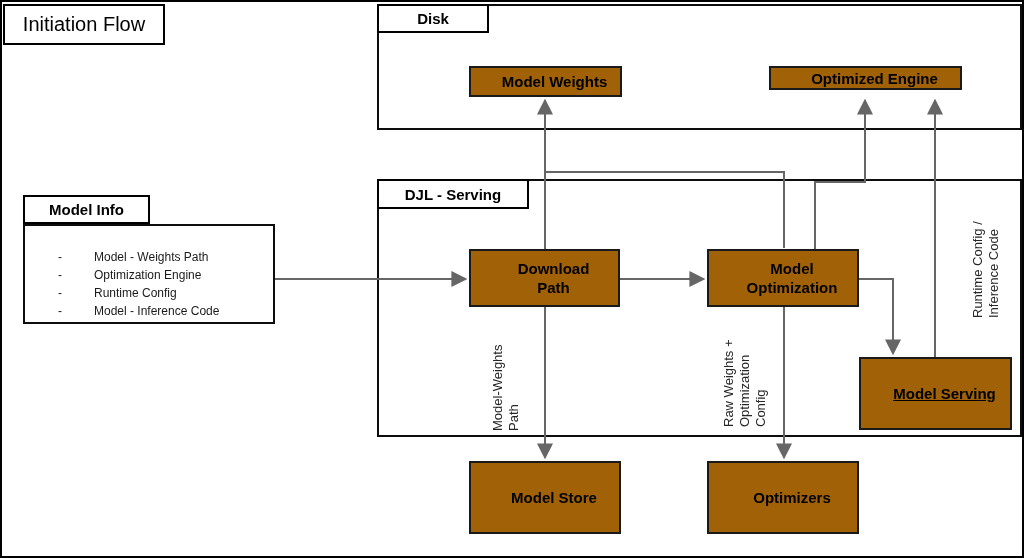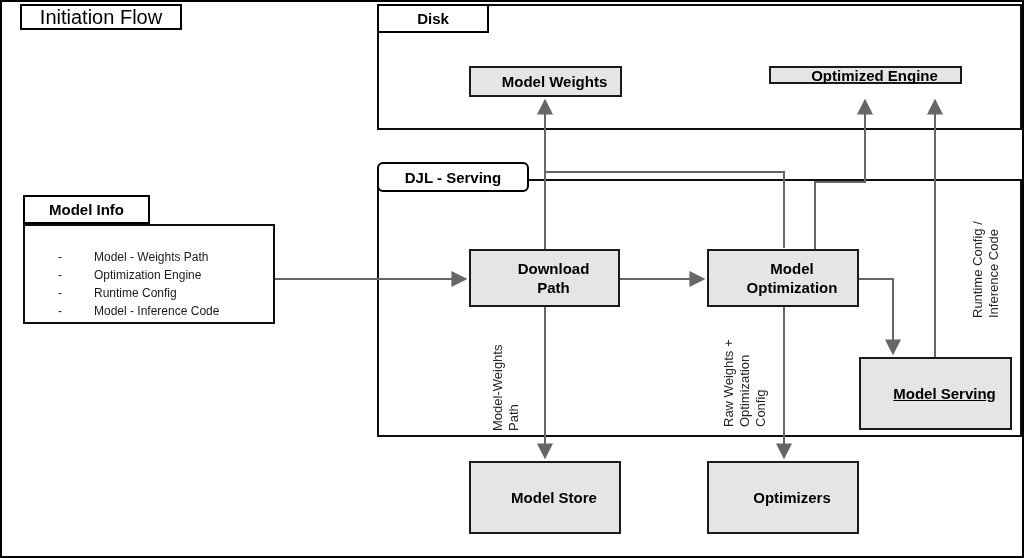--- a/index.html
+++ b/index.html
@@ -8,21 +8,21 @@
     border:2px solid #000; box-sizing:border-box; overflow:hidden;
     font-family:"Liberation Sans", sans-serif; color:#000;
   }
   .abs { position:absolute; box-sizing:border-box; }
   .container-box { border:2px solid #0d0d0d; background:transparent; z-index:0; }
   .tab {
     border:2px solid #000; background:#fff; display:flex; align-items:center;
     justify-content:center; font-weight:bold; font-size:15px; z-index:3;
   }
   .node {
-    border:2px solid #1a1a1a; background:#e5e5e5; display:flex; align-items:center;
+    border:2px solid #1a1a1a; background:#a16207; display:flex; align-items:center;
     justify-content:center; text-align:center; font-weight:bold; font-size:15px;
     line-height:19px; white-space:pre-line; z-index:3;padding-left:18px;
   }
   .title-box {
     border:2px solid #000; background:#fff; display:flex; align-items:center;
     justify-content:center; font-size:20px; z-index:3;
   }
   svg.connectors { position:absolute; left:0; top:0; z-index:2; }
   svg.connectors path.conn { stroke:#666666; stroke-width:2; fill:none; }
   .vlabel {
@@ -37,21 +37,21 @@
 <body>
 
 <div class="canvas">
 
   <div class="abs container-box" style="left:375px; top:2px; width:645px; height:126px;"></div>
   <div class="abs tab" style="left:375px; top:2px; width:112px; height:29px;">
     <span>Disk</span>
   </div>
 
   <div class="abs container-box" style="left:375px; top:177px; width:645px; height:258px;"></div>
-  <div class="abs tab" style="left:375px; top:160px; width:152px; height:30px;border-radius:6px;">
+  <div class="abs tab" style="left:375px; top:177px; width:152px; height:30px;">
     <span>DJL - Serving</span>
   </div>
 
   <div class="abs tab" style="left:21px; top:193px; width:127px; height:29px;">
     <span>Model Info</span>
   </div>
   <div class="abs container-box mi-body" style="left:21px; top:222px; width:252px; height:100px; z-index:1;">
     <div class="mi-row">
       <span class="mi-dash">-</span>
       <span>Model - Weights Path</span>
@@ -80,28 +80,28 @@
     <path class="conn" d="M618,277 L701,277" marker-end="url(#arw)"></path>
     <path class="conn" d="M543,247 L543,99" marker-end="url(#arw)"></path>
     <path class="conn" d="M543,170 L782,170 L782,246"></path>
     <path class="conn" d="M813,247 L813,180 L863,180 L863,99" marker-end="url(#arw)"></path>
     <path class="conn" d="M857,277 L891,277 L891,351" marker-end="url(#arw)"></path>
     <path class="conn" d="M933,355 L933,99" marker-end="url(#arw)"></path>
     <path class="conn" d="M543,305 L543,455" marker-end="url(#arw)"></path>
     <path class="conn" d="M782,305 L782,455" marker-end="url(#arw)"></path>
   </svg>
 
-  <div class="abs title-box" style="left:18px; top:2px; width:162px; height:26px;">
+  <div class="abs title-box" style="left:1px; top:2px; width:162px; height:41px;">
     <span>Initiation Flow</span>
   </div>
 
   <div class="abs node" style="left:467px; top:64px; width:153px; height:31px;">
     <span>Model Weights</span>
   </div>
-  <div class="abs node" style="left:767px; top:64px; width:193px; height:18px;">
+  <div class="abs node" style="left:767px; top:64px; width:193px; height:24px;">
     <span>Optimized Engine</span>
   </div>
   <div class="abs node" style="left:467px; top:247px; width:151px; height:58px;">
     <span>Download
 Path</span>
   </div>
   <div class="abs node" style="left:705px; top:247px; width:152px; height:58px;">
     <span>Model
 Optimization</span>
   </div>

